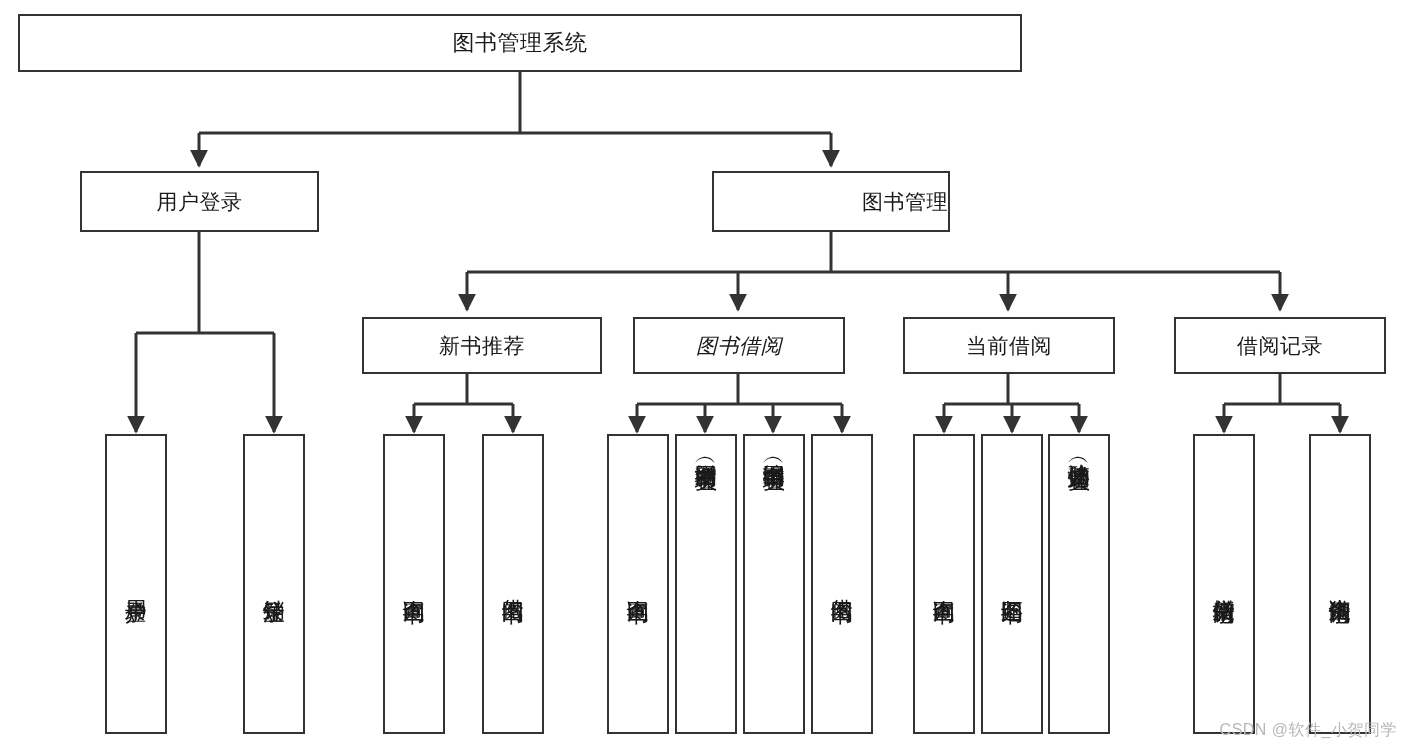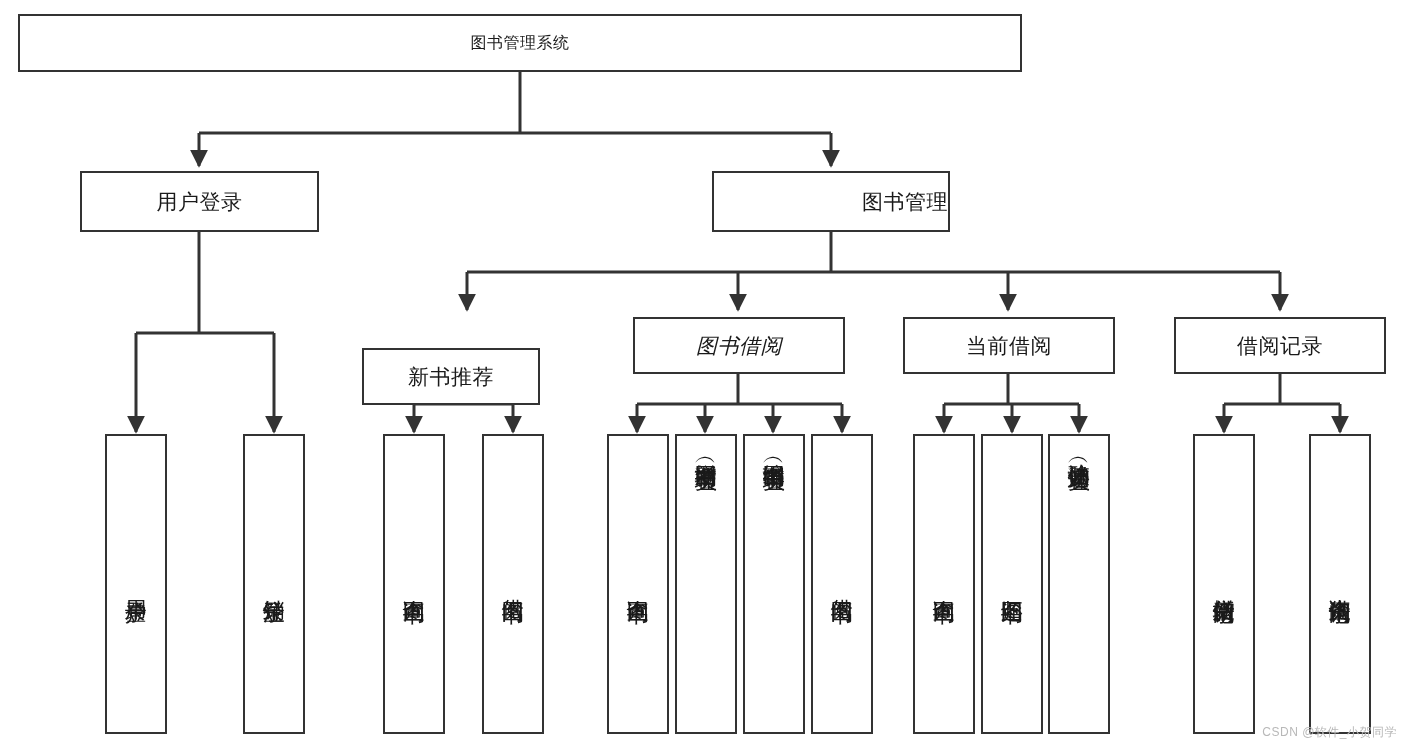--- a/index.html
+++ b/index.html
@@ -38,42 +38,42 @@
   .node .label {
     display: block;
     line-height: 1.12;
     letter-spacing: 0.5px;
     white-space: nowrap;
   }
   .node.horiz .label {
     font-size: 21px;
   }
   .node.root .label {
-    font-size: 16px;
+    font-size: 22px;
   }
   .node.vert {
     align-items: flex-start;
     padding-top: 10px;
   }
   .node.vert .label {
     writing-mode: vertical-rl;
     text-orientation: upright;
     font-size: 22px;
     line-height: 1.06;
     letter-spacing: 1px;
   }
   .node.vert.mid {
     align-items: center;
     padding-top: 0;
   }
   .watermark {
     position: absolute;
     right: 8px;
     bottom: 6px;
-    font-size: 12px;
+    font-size: 16px;
     color: #b8b8b8;
     letter-spacing: 0.5px;
     z-index: 6;
     user-select: none;
   }
 </style>
 </head>
 <body>
 
 <div id="canvas">
@@ -132,21 +132,21 @@
     <span class="label">图书管理系统</span>
   </div>
 
   <div class="node horiz" style="left:80px; top:171px; width:239px; height:61px;">
     <span class="label">用户登录</span>
   </div>
   <div class="node horiz" style="left:712px; top:171px; width:238px; height:61px;justify-content:flex-end;">
     <span class="label">图书管理</span>
   </div>
 
-  <div class="node horiz" style="left:362px; top:317px; width:178px; height:57px;margin-top:31px;">
+  <div class="node horiz" style="left:362px; top:317px; width:240px; height:57px;">
     <span class="label">新书推荐</span>
   </div>
   <div class="node horiz" style="left:633px; top:317px; width:212px; height:57px;font-style:italic;">
     <span class="label">图书借阅</span>
   </div>
   <div class="node horiz" style="left:1174px; top:317px; width:212px; height:57px;">
     <span class="label">借阅记录</span>
   </div>
   <div class="node horiz" style="left:903px; top:317px; width:212px; height:57px;">
     <span class="label">当前借阅</span>

